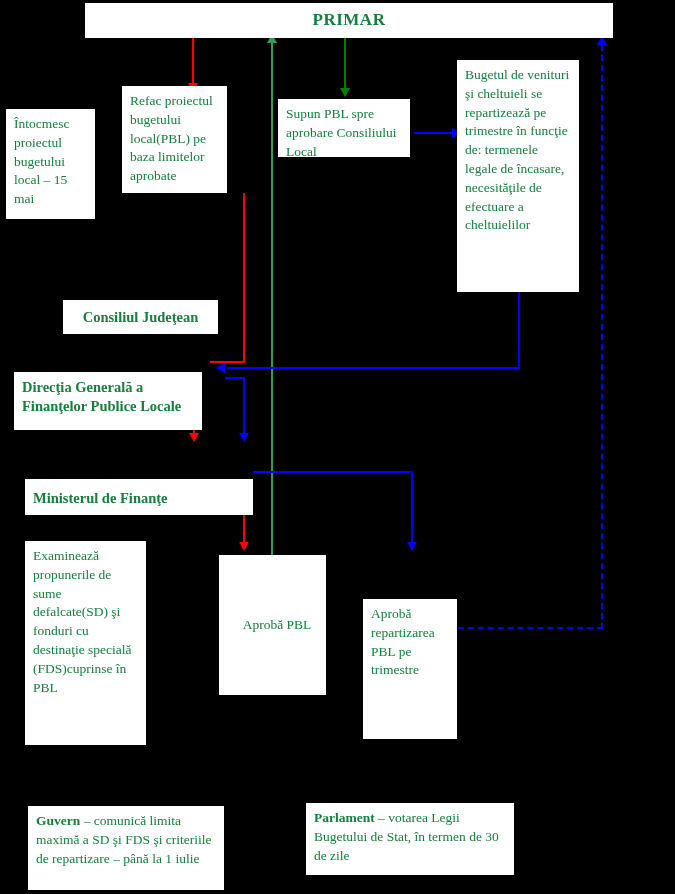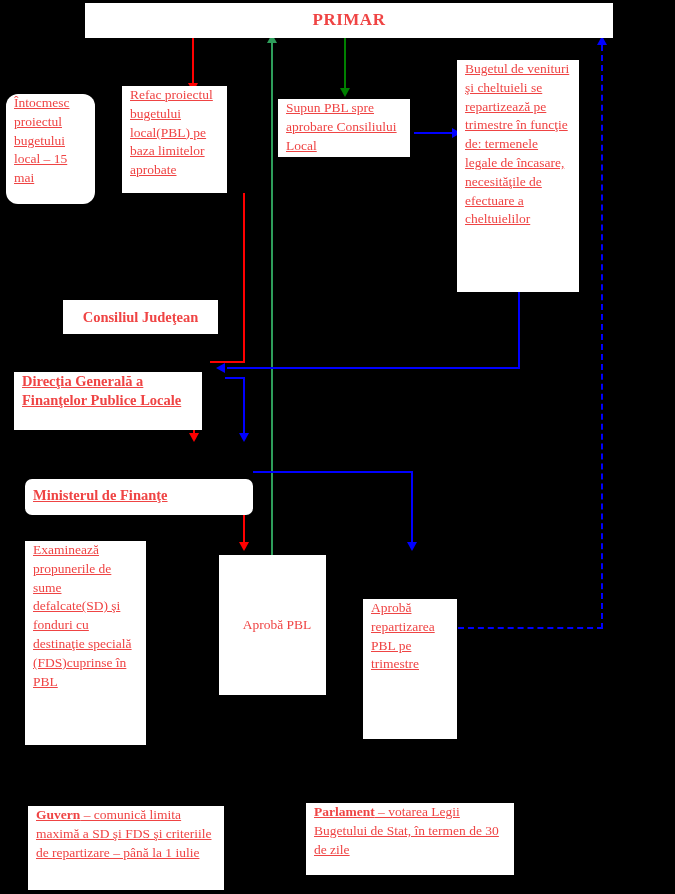--- a/index.html
+++ b/index.html
@@ -6,27 +6,27 @@
   #stage{
     position:relative;
     width:675px;height:894px;
     background:#000;
     overflow:hidden;
     font-family:"Liberation Serif","DejaVu Serif",serif;
   }
   .box{
     position:absolute;
     background:#ffffff;
-    color:#ef4444;
+    color:#15803d;
     box-sizing:border-box;
     font-size:13.5px;
     line-height:18.8px;
     z-index:5;
   }
-  .box.pad{padding:0 8px 4px 8px;text-decoration:underline;}
+  .box.pad{padding:6px 8px 4px 8px;}
   .box.center{display:flex;align-items:center;justify-content:center;text-align:center;}
   .hdr{font-weight:bold;font-size:17px;letter-spacing:.5px;}
   .lbl{font-weight:bold;font-size:14.5px;margin-top:32px;}
   b.inl{font-weight:bold;}
 
   
   .ln{position:absolute;z-index:2;}
   .v{width:0;border-left-style:solid;}
   .h{height:0;border-top-style:solid;}
 
@@ -87,21 +87,21 @@
   <div class="ah ah-down" style="left:407px;top:542px;border-top:9px solid #0000ff;"></div>
 
   <div class="ln h h2 dashh blu" style="left:458px;top:627px;width:145px;"></div>
   <div class="ln v w2 dash blu" style="left:601px;top:45px;height:584px;"></div>
   <div class="ah ah-up" style="left:597px;top:36px;border-bottom:9px solid #0000ff;"></div>
 
   <div class="box center hdr" style="left:85px;top:3px;width:528px;height:35px;">
     <span>PRIMAR</span>
   </div>
 
-  <div class="box pad" style="left:6px;top:94px;width:89px;height:110px;border-radius:12px;">
+  <div class="box pad" style="left:6px;top:109px;width:89px;height:110px;">
     <span>Întocmesc proiectul bugetului local – 15 mai</span>
   </div>
 
   <div class="box pad" style="left:122px;top:86px;width:105px;height:107px;">
     <span>Refac proiectul bugetului local(PBL) pe baza limitelor aprobate</span>
   </div>
 
   <div class="box pad" style="left:278px;top:99px;width:132px;height:58px;">
     <span>Supun PBL spre aprobare Consiliului Local</span>
   </div>
@@ -111,21 +111,21 @@
   </div>
 
   <div class="box center lbl" style="left:63px;top:268px;width:155px;height:34px;">
     <span>Consiliul Judeţean</span>
   </div>
 
   <div class="box pad lbl" style="left:14px;top:340px;width:188px;height:58px;">
     <span>Direcţia Generală a Finanţelor Publice Locale</span>
   </div>
 
-  <div class="box pad lbl" style="left:25px;top:447px;width:228px;height:36px;display:flex;align-items:center;border-radius:7px;">
+  <div class="box pad lbl" style="left:25px;top:447px;width:228px;height:36px;display:flex;align-items:center;">
     <span>Ministerul de Finanţe</span>
   </div>
 
   <div class="box pad" style="left:25px;top:541px;width:121px;height:204px;">
     <span>Examinează propunerile de sume defalcate(SD) şi fonduri cu destinaţie specială (FDS)cuprinse în PBL</span>
   </div>
 
   <div class="box center" style="left:219px;top:555px;width:107px;height:140px;padding-left:9px;">
     <span>Aprobă PBL</span>
   </div>

